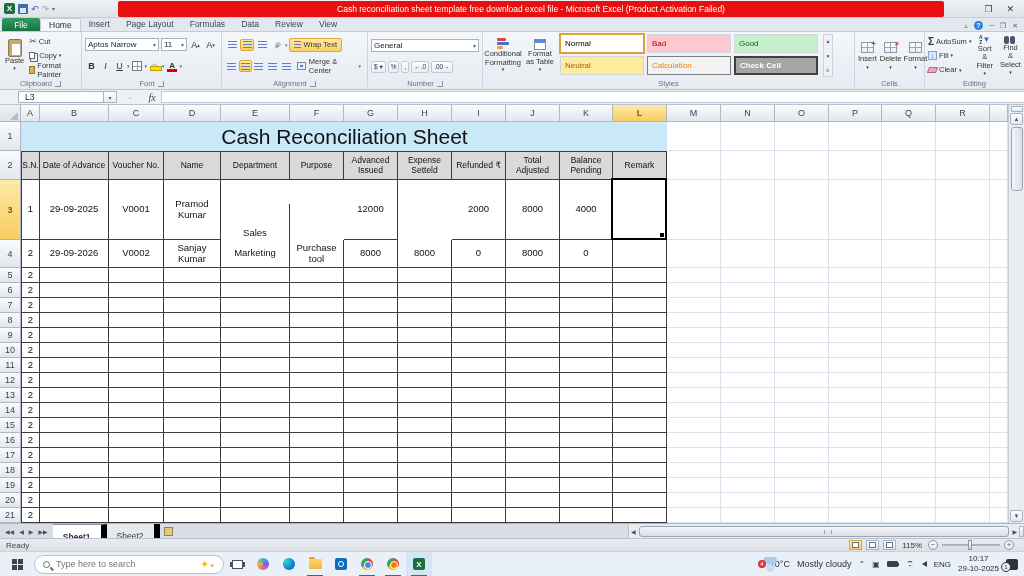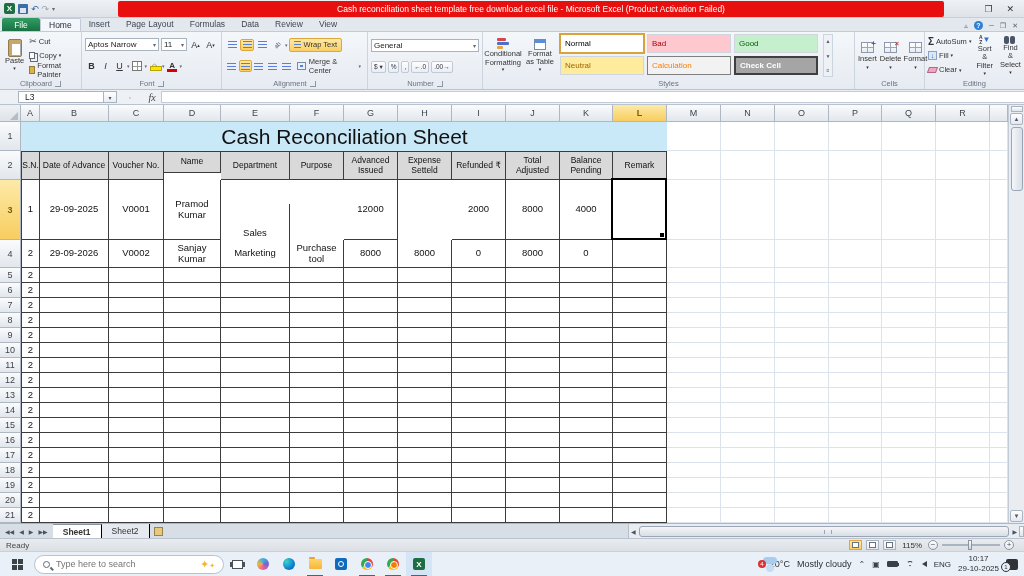--- a/index.html
+++ b/index.html
@@ -111,21 +111,21 @@
   .vsplit{width:12px;height:6px;background:linear-gradient(#fdfefe,#dfe5ec);border:1px solid #aab4c0;margin:1px 0;}
   .sarrow{width:13px;height:12px;background:linear-gradient(#fdfefe,#e4e9f0);border:1px solid #aab4c0;border-radius:2px;font-size:6px;color:#556;display:flex;align-items:center;justify-content:center;}
   .vthumb{width:12px;height:64px;background:linear-gradient(90deg,#f4f6f9,#d9dfe7);border:1px solid #9aa6b5;border-radius:3px;margin-top:2px;}
   .vtrack{flex:1;display:flex;flex-direction:column;width:100%;align-items:center;}
   .vdown{margin-top:auto;margin-bottom:1px;}
 
   
   .tabbar{height:15px;background:#d8dee6;border-top:1px solid #aeb7c2;display:flex;align-items:stretch;font-size:8.5px;}
   .navs{display:flex;align-items:center;gap:1px;padding:0 3px;}
   .navb{font-size:6px;color:#4a5260;padding:0 2px;}
-  .stab{padding:1px 10px;display:flex;align-items:center;color:#333;background:#e6eaf0;border-right:1px solid #000000;}
+  .stab{padding:12px 10px;display:flex;align-items:center;color:#333;background:#e6eaf0;border-right:6px solid #000000;}
   .stab.active{background:#fff;font-weight:bold;border-top:1px solid #8a96a6;}
   .newsheet{width:18px;display:flex;align-items:center;justify-content:center;}
   .nsic{width:9px;height:9px;background:#e8c87a;border:1px solid #98834e;position:relative;}
   .hscroll{margin-left:auto;width:396px;display:flex;align-items:center;background:#e9edf2;border-left:1px solid #b8c0cb;}
   .hthumb{flex:1;height:11px;background:linear-gradient(#f4f6f9,#d9dfe7);border:1px solid #9aa6b5;border-radius:3px;margin:0 1px;position:relative;}
   .hthumb::after{content:"";position:absolute;left:50%;top:3px;width:6px;height:4px;border-left:1px solid #9aa6b5;border-right:1px solid #9aa6b5;}
 
   
   .sbar{height:13px;background:linear-gradient(#e8ebef,#dcdfe4);border-top:1px solid #b9c2cd;display:flex;align-items:center;font-size:8px;color:#444;}
   .ready{padding-left:6px;}
@@ -521,21 +521,21 @@
         <div class="gc plain" style="left: 667px; top: 17px; width: 54px; height: 29px;"></div>
         <div class="gc plain" style="left: 721px; top: 17px; width: 54px; height: 29px;"></div>
         <div class="gc plain" style="left: 775px; top: 17px; width: 54px; height: 29px;"></div>
         <div class="gc plain" style="left: 829px; top: 17px; width: 53px; height: 29px;"></div>
         <div class="gc plain" style="left: 882px; top: 17px; width: 54px; height: 29px;"></div>
         <div class="gc plain" style="left: 936px; top: 17px; width: 54px; height: 29px;"></div>
         <div class="gc plain" style="left: 990px; top: 17px; width: 18px; height: 29px;"></div>
         <div class="gc t-head btop bleft" style="left: 21px; top: 46px; width: 19px; height: 29px;">S.N.</div>
         <div class="gc t-head btop" style="left: 40px; top: 46px; width: 69px; height: 29px;">Date of Advance</div>
         <div class="gc t-head btop" style="left: 109px; top: 46px; width: 55px; height: 29px;">Voucher No.</div>
-        <div class="gc t-head btop" style="left: 164px; top: 46px; width: 57px; height: 22px;">Name</div>
+        <div class="gc t-head btop" style="left: 164px; top: 46px; width: 57px; height: 29px;">Name</div>
         <div class="gc t-head btop" style="left: 221px; top: 46px; width: 69px; height: 29px;">Department</div>
         <div class="gc t-head btop" style="left: 290px; top: 46px; width: 54px; height: 29px;">Purpose</div>
         <div class="gc t-head btop" style="left: 344px; top: 46px; width: 54px; height: 29px;">Advanced Issued</div>
         <div class="gc t-head btop" style="left: 398px; top: 46px; width: 54px; height: 29px;">Expense Setteld</div>
         <div class="gc t-head btop" style="left: 452px; top: 46px; width: 54px; height: 29px;">Refunded ₹</div>
         <div class="gc t-head btop" style="left: 506px; top: 46px; width: 54px; height: 29px;">Total Adjusted</div>
         <div class="gc t-head btop" style="left: 560px; top: 46px; width: 53px; height: 29px;">Balance Pending</div>
         <div class="gc t-head btop" style="left: 613px; top: 46px; width: 54px; height: 29px;">Remark</div>
         <div class="gc plain" style="left: 667px; top: 46px; width: 54px; height: 29px;"></div>
         <div class="gc plain" style="left: 721px; top: 46px; width: 54px; height: 29px;"></div>

